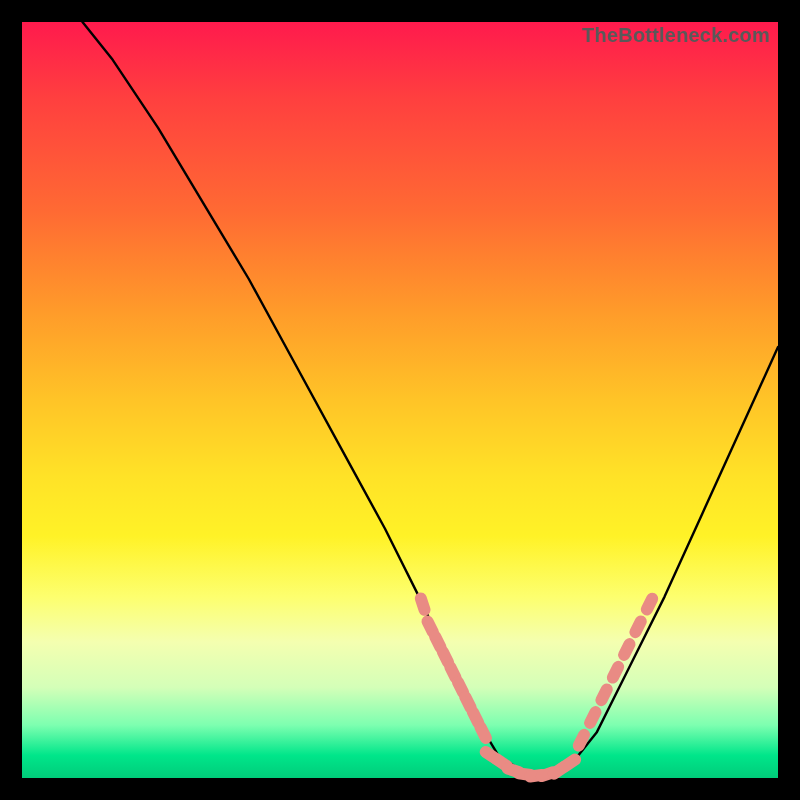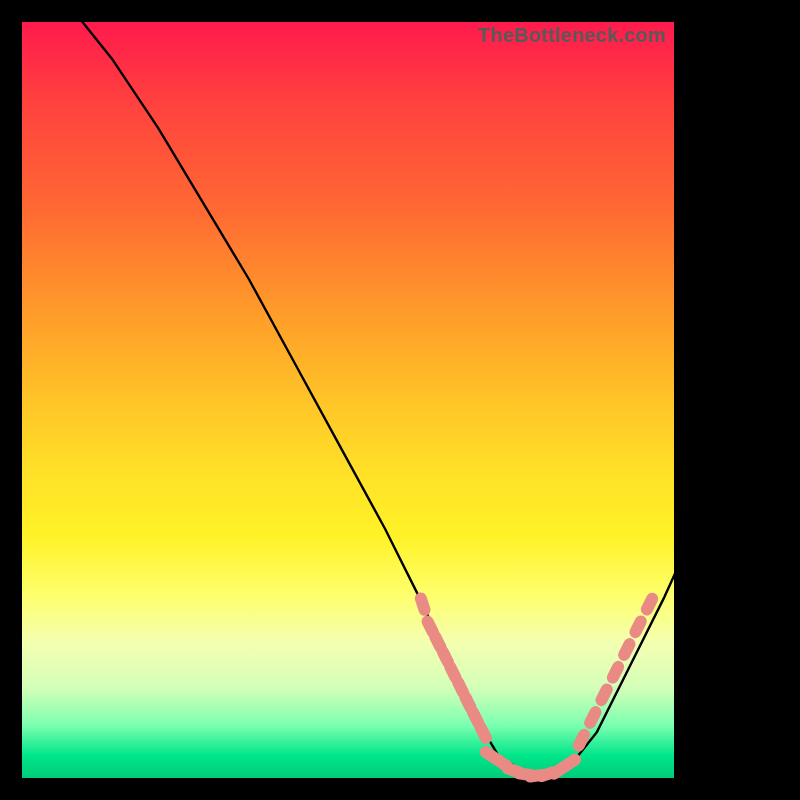--- a/index.html
+++ b/index.html
@@ -16,21 +16,21 @@
     left: 0;
     top: 0;
     width: 800px;
     height: 800px;
     background: #000;
   }
   .plot {
     position: absolute;
     left: 22px;
     top: 22px;
-    width: 652px;
+    width: 756px;
     height: 756px;
     background: linear-gradient(
       to bottom,
       #ff1a4d 0%,
       #ff3f3f 10%,
       #ff6a33 25%,
       #ff9a2a 38%,
       #ffc427 50%,
       #ffe227 60%,
       #fff227 68%,

